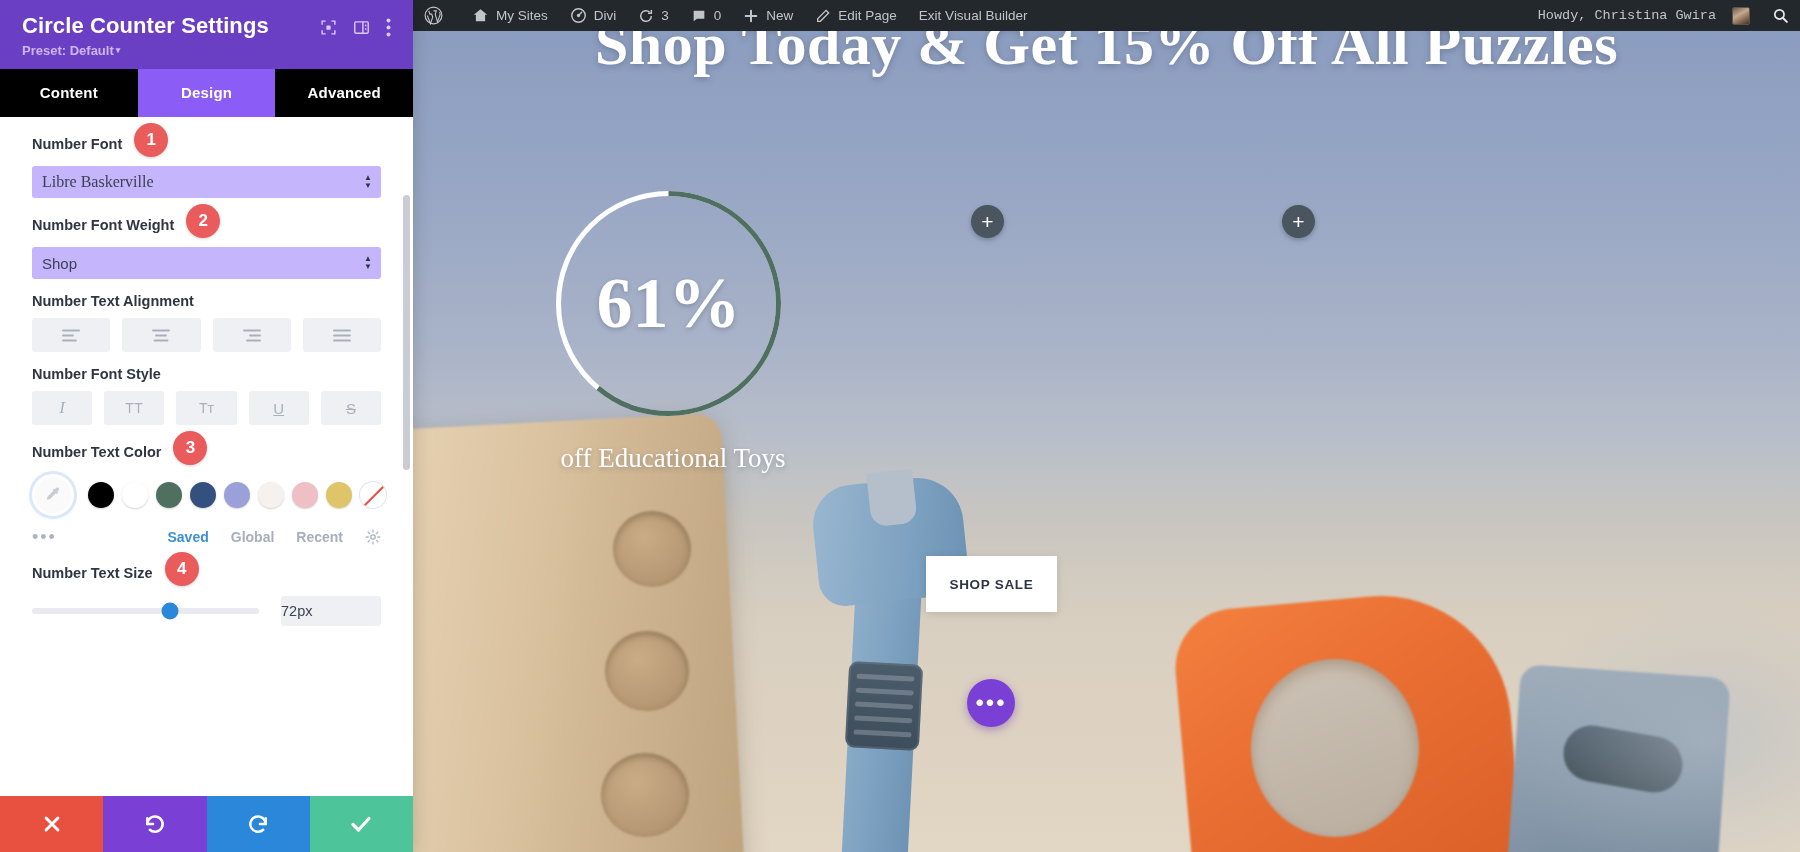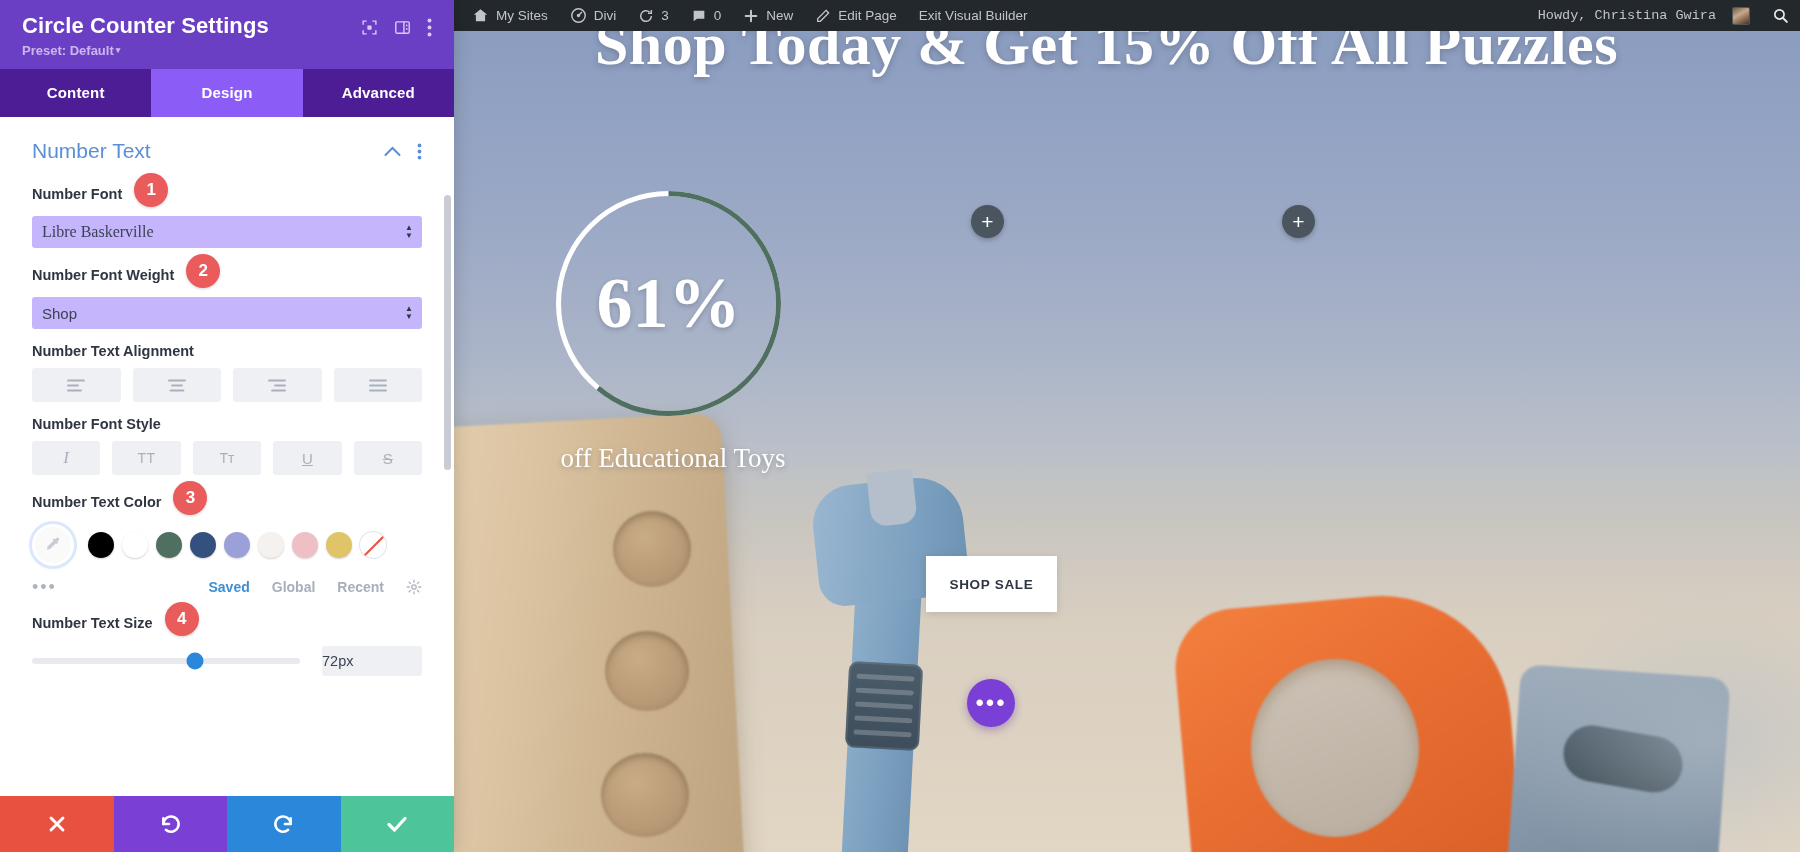--- a/index.html
+++ b/index.html
@@ -9,21 +9,21 @@
     background: #fff;
     position: relative;
   }
 
   
   #app { position: relative; width: 1800px; height: 852px; overflow: hidden; }
 
   
   #settings-panel {
     position: absolute; left: 0; top: 0;
-    width: 454px; height: 852px;
+    width: 413px; height: 852px;
     background: #fff;
     display: flex; flex-direction: column;
     z-index: 40;
     box-shadow: 0 0 18px rgba(0,0,0,0.18);
   }
   .panel-header {
     background: #6B3FC4;
     padding: 14px 22px 10px 22px;
     position: relative;
   }
@@ -34,21 +34,21 @@
   }
   .panel-header-icons { display: flex; align-items: center; gap: 16px; padding-top: 4px; }
   .hdr-icon { color: #d9c9f5; cursor: pointer; display:flex; align-items:center; }
   .hdr-icon svg { display: block; }
   .panel-preset {
     color: #cbb6ef; font-size: 13px; font-weight: 700; margin-top: 5px;
     display: inline-block; cursor: pointer;
   }
   .panel-preset .caret { font-size: 9px; margin-left: 2px; vertical-align: 2px; }
 
-  .panel-tabs { display: flex; background: #4c1d95; justify-content: center; }
+  .panel-tabs { display: flex; background: #000000; justify-content: center; }
   .panel-tab {
     flex: 1; text-align: center; color: #fff;
     font-size: 15px; font-weight: 600; padding: 15px 0 16px 0;
     cursor: pointer; letter-spacing: .2px;
   }
   .panel-tab.active { background: #8B5CF6; }
 
   .panel-body {
     flex: 1; overflow: hidden; position: relative;
     background: #fff; padding: 0 32px;
@@ -507,33 +507,20 @@
 
     <div class="panel-tabs">
       <div class="panel-tab">Content</div>
       <div class="panel-tab active">Design</div>
       <div class="panel-tab">Advanced</div>
     </div>
 
     <div class="panel-body">
       <div class="panel-scrollbar"></div>
 
-      <div class="section-head">
-        <div class="section-title">Number Text</div>
-        <div class="section-head-icons">
-          <svg width="17" height="11" viewBox="0 0 17 11">
-            <path d="M1.5 9L8.5 2l7 7" fill="none" stroke="#5a8fd6" stroke-width="2" stroke-linecap="round"></path>
-          </svg>
-          <svg width="5" height="17" viewBox="0 0 5 17">
-            <circle cx="2.5" cy="2.4" r="1.9" fill="#5a8fd6"></circle>
-            <circle cx="2.5" cy="8.5" r="1.9" fill="#5a8fd6"></circle>
-            <circle cx="2.5" cy="14.6" r="1.9" fill="#5a8fd6"></circle>
-          </svg>
-        </div>
-      </div>
 
       <div class="field">
         <div class="field-label">
           <span>Number Font</span>
           <span class="badge">1</span>
         </div>
         <div class="select-box">
           <span class="val serif">Libre Baskerville</span>
           <span class="select-arrows">
               <span>▲</span>

